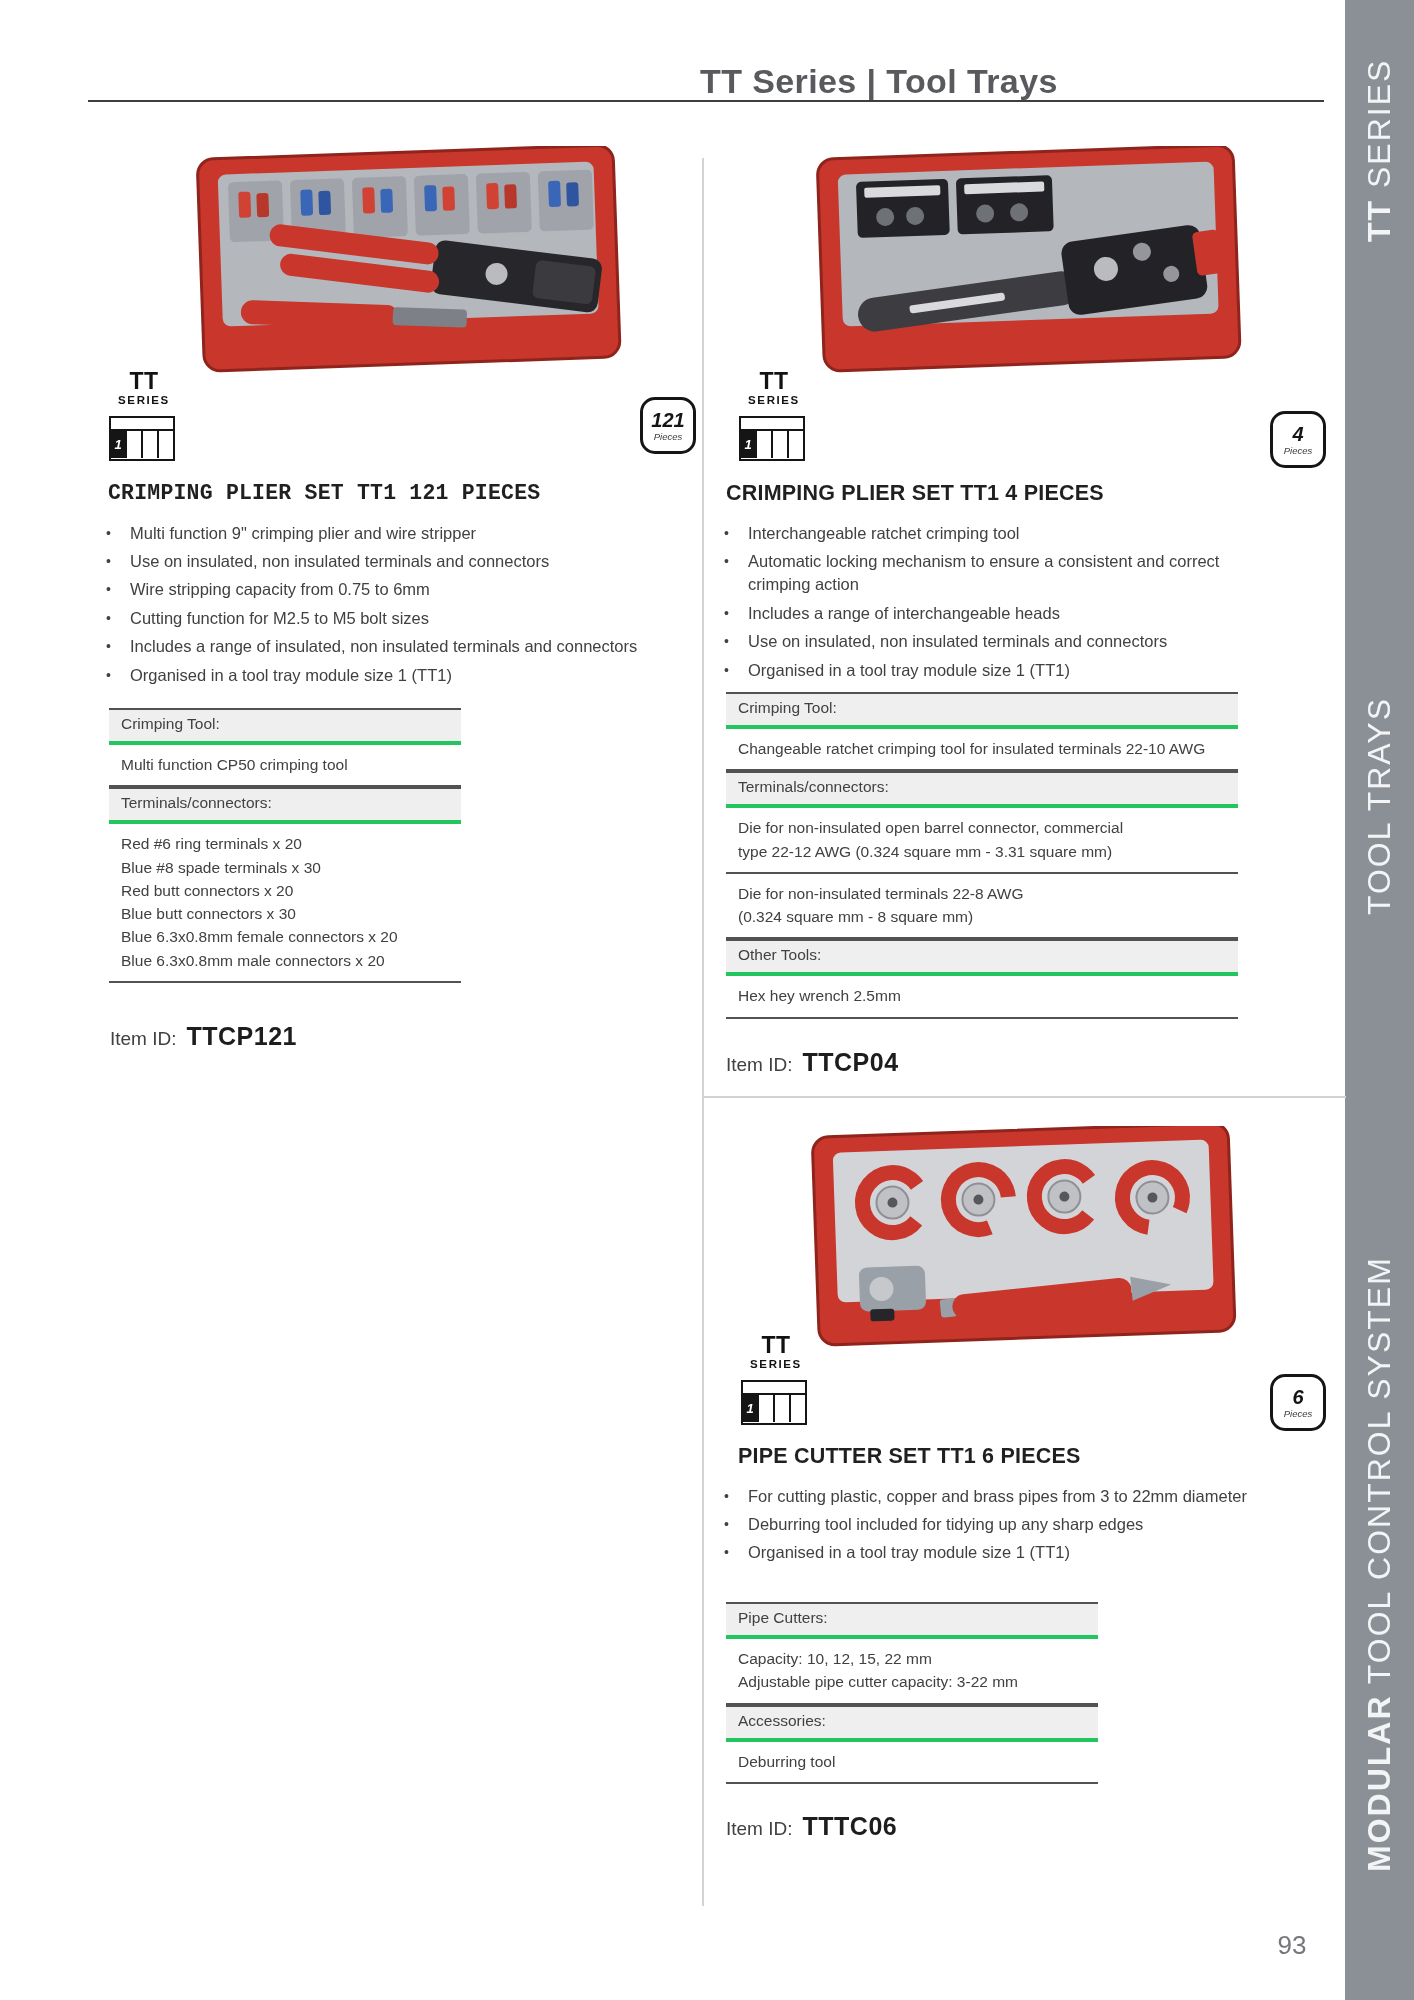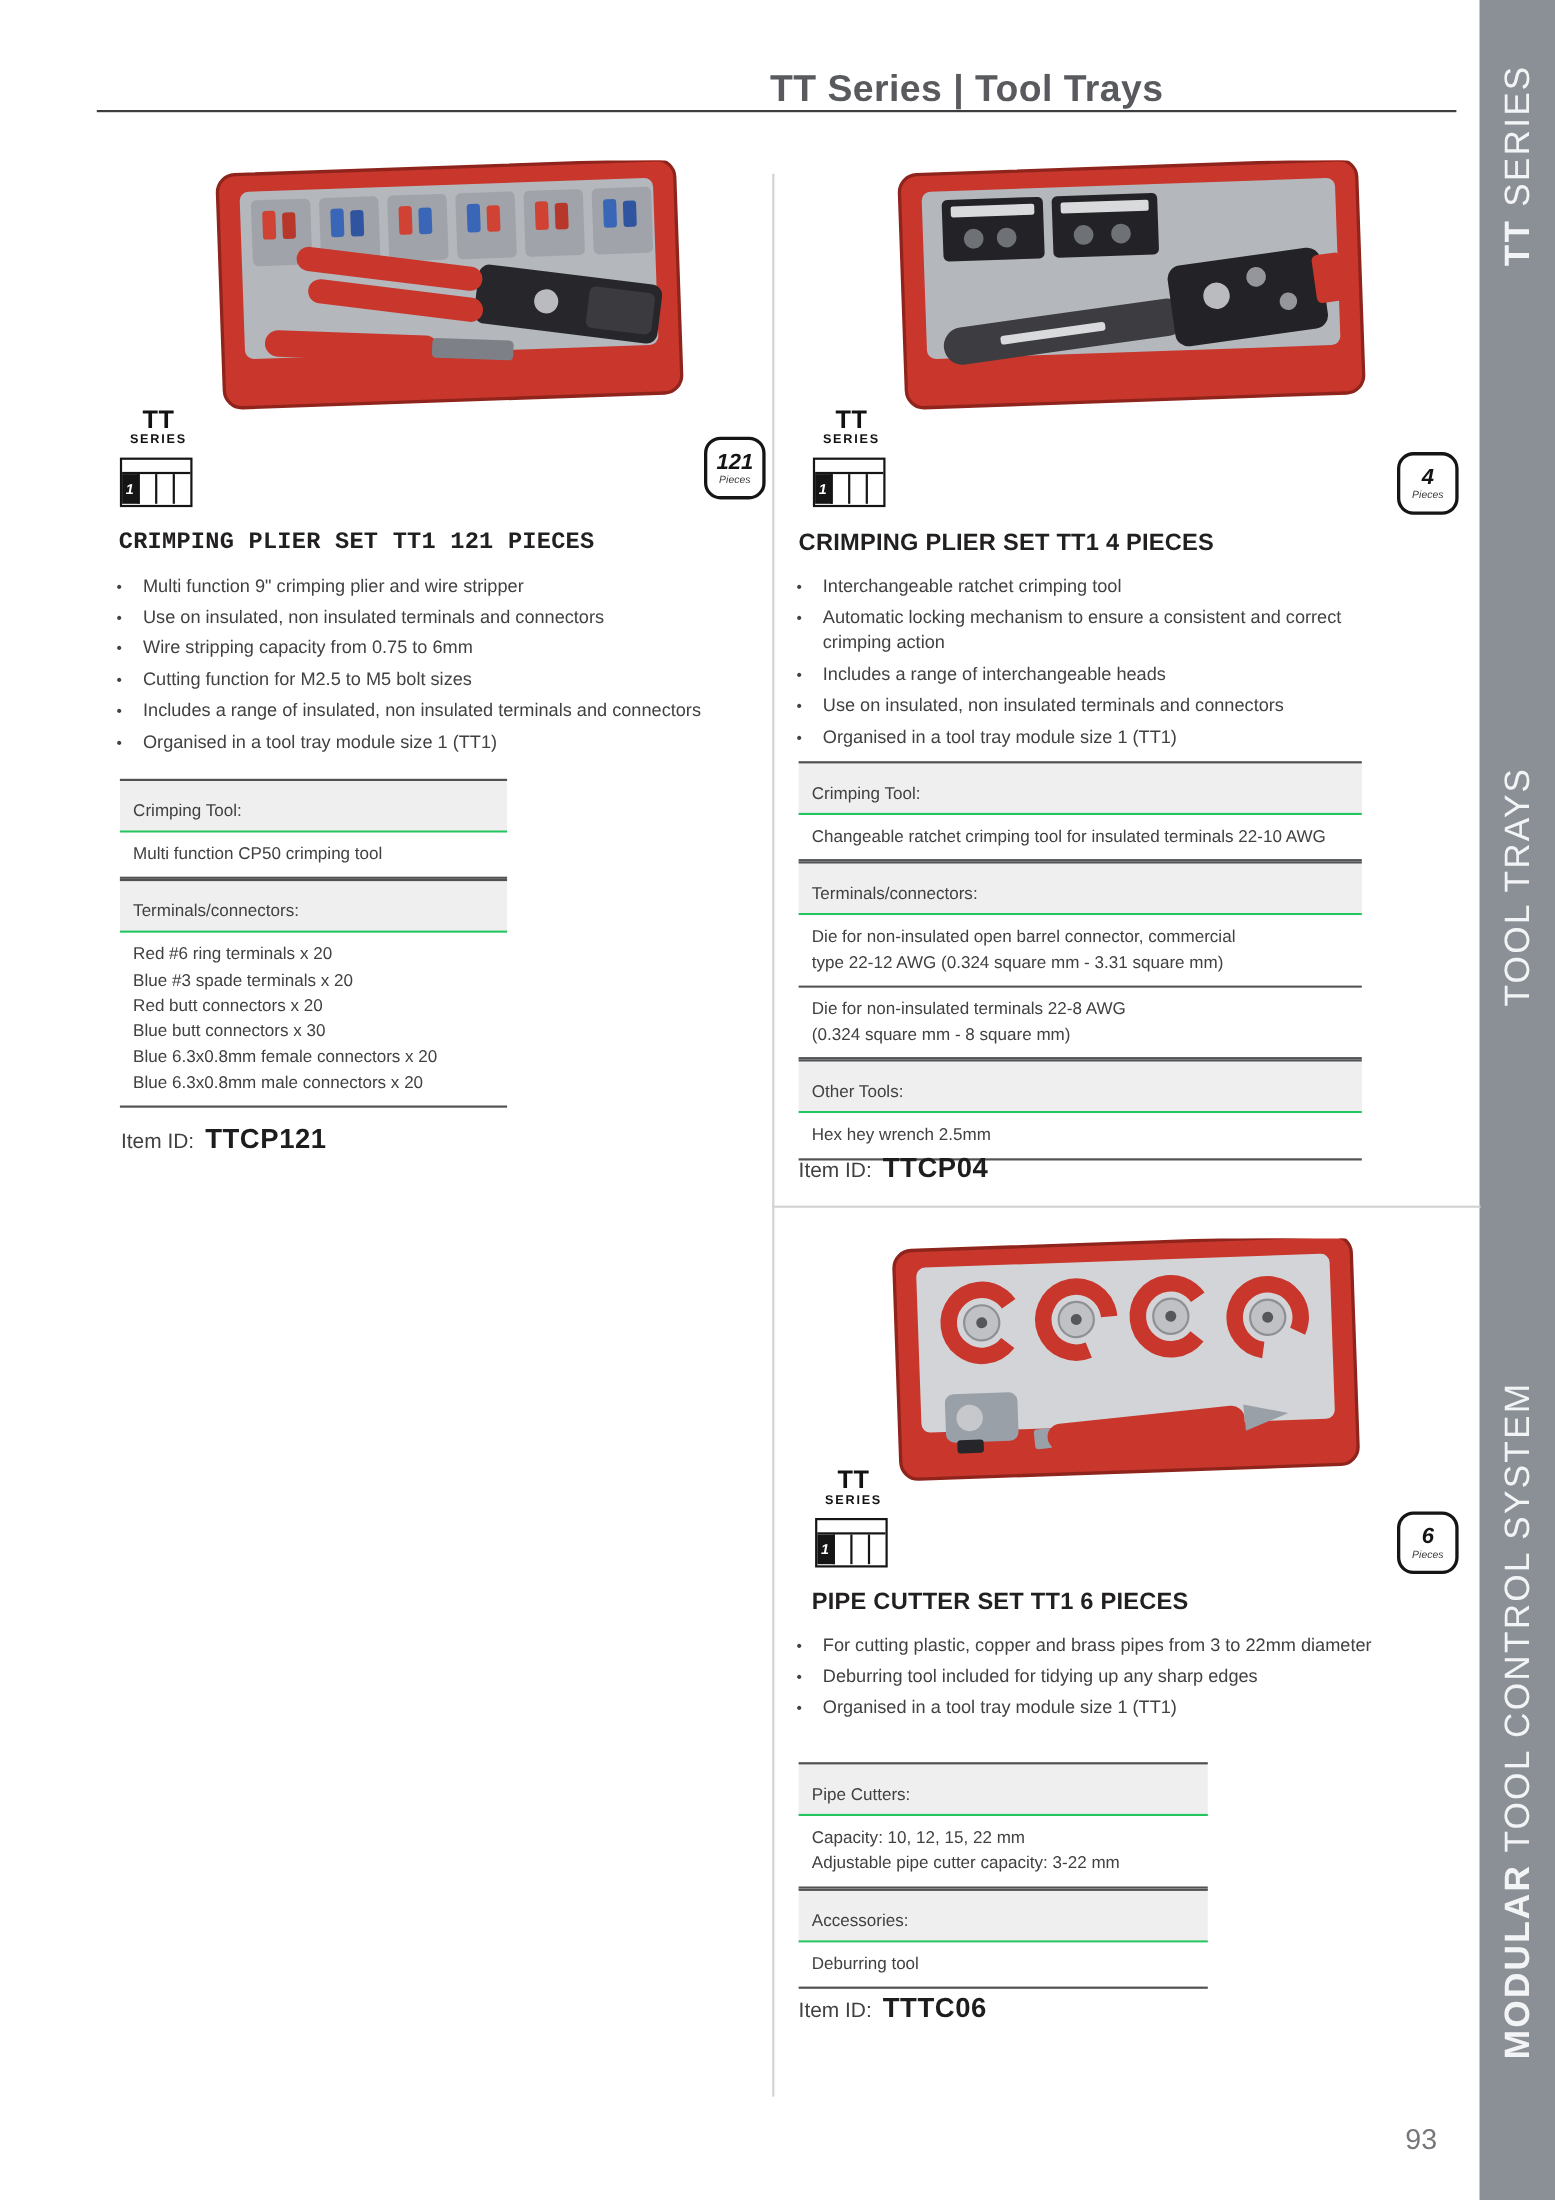--- a/index.html
+++ b/index.html
@@ -54,22 +54,22 @@
   .badge-unit{font-size:9.5px;font-style:italic;color:#3c3c3e;margin-top:2px;line-height:1;}
 
   
   .product-title{font-size:21.5px;font-weight:800;color:var(--text_dark,#221f20);letter-spacing:.2px;}
   .bullets{display:flex;flex-direction:column;}
   .bullet{display:flex;gap:14px;padding:2.5px 0;font-size:16.5px;line-height:1.42;color:var(--text_body,#414042);}
   .bullet .marker{width:10px;flex:0 0 10px;font-size:14px;line-height:1.6;color:#414042;}
 
   
   .spec-table{display:flex;flex-direction:column;}
-  .spec-header{background:var(--table_header_bg,#efeff0);border-top:2px solid #515254;border-bottom:2px solid #22c55e;
-    padding:19px 12px 8px;font-size:15.5px;color:#414042;}
+  .spec-header{background:var(--table_header_bg,#efeff0);border-top:2px solid #515254;border-bottom:4px solid #22c55e;
+    padding:5px 12px 8px;font-size:15.5px;color:#414042;}
   .spec-value{padding:8px 12px 9px;border-bottom:2px solid #515254;font-size:15.5px;line-height:1.5;color:#414042;background:#fff;}
 
   
   .itemid{display:flex;align-items:baseline;}
   .itemid-label{font-size:19px;color:#414042;}
   .itemid-code{font-size:25px;font-weight:700;color:#1d1d1f;margin-left:10px;letter-spacing:.5px;}
 
   .page-number{left:1262px;top:1930px;width:60px;text-align:center;font-size:26px;color:#76777b;}
 
   .photo{display:block;}
@@ -170,21 +170,21 @@
     </div>
 </div>
 <div class="abs spec-table" style="left:109px;top:708px;width:352px;">
   <div class="spec-header">Crimping Tool:</div>
   <div class="spec-value">
     <div>Multi function CP50 crimping tool</div>
   </div>
   <div class="spec-header">Terminals/connectors:</div>
   <div class="spec-value">
     <div>Red #6 ring terminals x 20</div>
-    <div>Blue #3 spade terminals x 20</div>
+    <div>Blue #8 spade terminals x 30</div>
     <div>Red butt connectors x 20</div>
     <div>Blue butt connectors x 30</div>
     <div>Blue 6.3x0.8mm female connectors x 20</div>
     <div>Blue 6.3x0.8mm male connectors x 20</div>
   </div>
 </div>
 <div class="abs itemid" style="left:110px;top:1022px;">
   <span class="itemid-label">Item ID:</span>
   <span class="itemid-code">TTCP121</span>
 </div>

